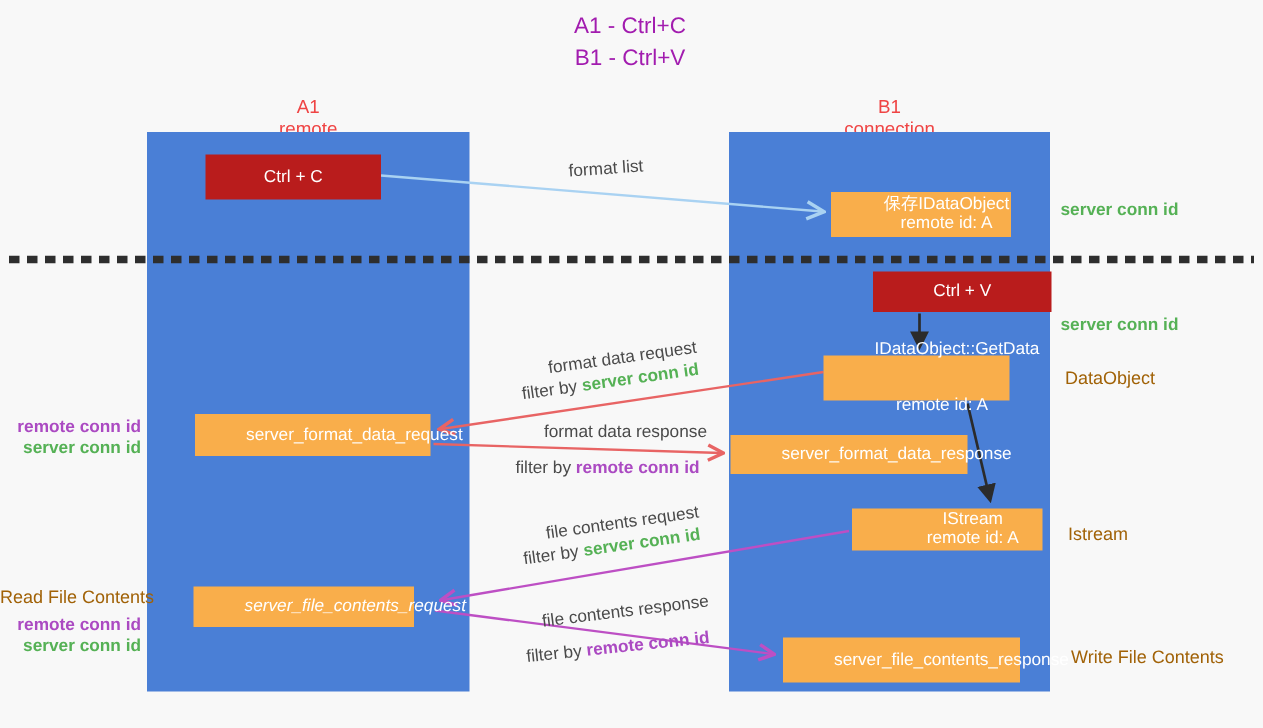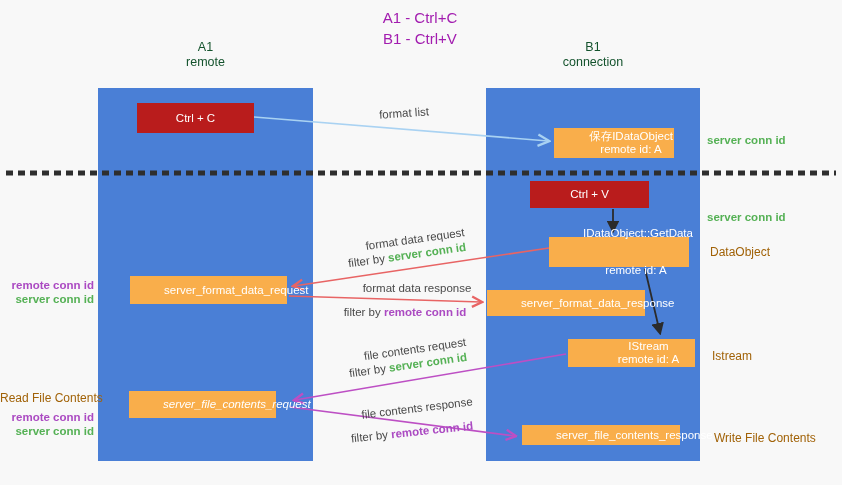--- a/index.html
+++ b/index.html
@@ -8,21 +8,21 @@
     background:#f8f8f8;
     font-family:"Liberation Sans","DejaVu Sans",sans-serif;
     color:#3f3f3f;
   }
   .abs{position:absolute;}
   .title{
     left:280px;top:7px;width:280px;text-align:center;
     font-size:15px;line-height:21px;color:#a21caf;
   }
   .col-header{
-    top:40px;text-align:center;font-size:12.5px;line-height:15px;color:#14532d;
+    top:64px;text-align:center;font-size:12.5px;line-height:15px;color:#ef4444;
   }
   .column{
     top:88px;width:215px;height:373px;background:#4a7fd6;
   }
   .node{
     text-align:center;color:#fff;font-size:11.5px;line-height:13px;
     display:flex;flex-direction:column;justify-content:center;
     box-sizing:border-box;
   }
   .green{background:#b91c1c;}
@@ -96,35 +96,35 @@
     <span>server_format_data_request</span>
   </div>
   <div class="abs node orange" style="left:129px;top:391px;width:147px;height:27px;font-style:italic;">
     <span>server_file_contents_request</span>
   </div>
 
   <div class="abs node orange" style="left:554px;top:128px;width:120px;height:30px;">
     <span>保存IDataObject</span>
     <span>remote id: A</span>
   </div>
-  <div class="abs node green" style="left:530px;top:181px;width:119px;height:27px;justify-content:center;">
+  <div class="abs node green" style="left:582px;top:181px;width:119px;height:27px;justify-content:center;">
     <span>Ctrl + V</span>
   </div>
-  <div class="abs node orange" style="left:549px;top:237px;width:140px;height:30px;gap:24px;">
+  <div class="abs node orange" style="left:549px;top:237px;width:124px;height:30px;gap:24px;">
     <span>IDataObject::GetData</span>
     <span>remote id: A</span>
   </div>
   <div class="abs node orange" style="left:487px;top:290px;width:158px;height:26px;">
     <span>server_format_data_response</span>
   </div>
   <div class="abs node orange" style="left:568px;top:339px;width:127px;height:28px;">
     <span>IStream</span>
     <span>remote id: A</span>
   </div>
-  <div class="abs node orange" style="left:522px;top:425px;width:158px;height:20px;">
+  <div class="abs node orange" style="left:522px;top:425px;width:158px;height:30px;">
     <span>server_file_contents_response</span>
   </div>
 
   <div class="abs flowlabel" style="left:344px;top:107px;width:120px;transform:rotate(-4deg);">format list</div>
 
   <div class="abs flowlabel" style="left:350px;top:233px;width:130px;transform:rotate(-8deg);">format data request</div>
   <div class="abs flowlabel" style="left:332px;top:249px;width:150px;transform:rotate(-8deg);">
     <span>filter by </span><span class="keygreen">server conn id</span>
   </div>
 

